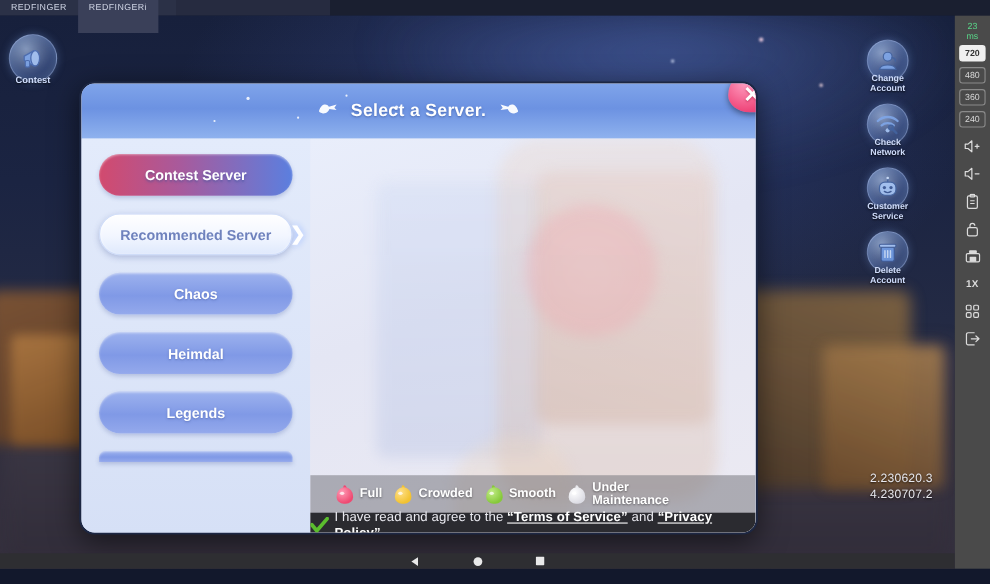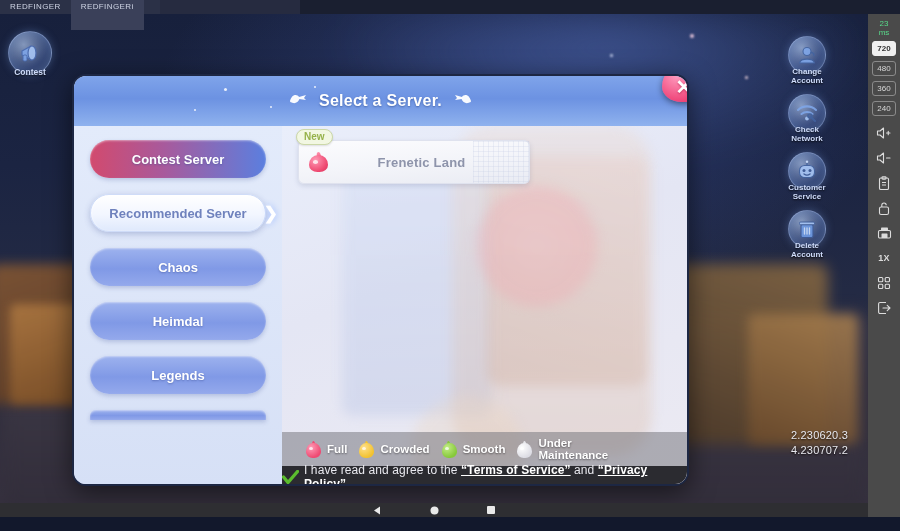--- a/index.html
+++ b/index.html
@@ -425,31 +425,20 @@
         <div class="srv partial"></div>
       </div>
 
       <div id="server-panel">
         <div class="panel-art" id="pa1"></div>
         <div class="panel-art" id="pa2"></div>
         <div class="panel-art" id="pa3"></div>
         <div class="panel-art" id="pa4"></div>
         <div class="panel-art" id="pa5"></div>
 
-        <div id="server-card-wrap">
-          <div id="new-badge">New</div>
-          <div id="server-card">
-            <span class="slime" style="width:19px;height:20px;">
-              <span class="tip" style="background:linear-gradient(180deg,#ff95b0,#ef4a72);"></span>
-              <span class="body" style="background:radial-gradient(circle at 34% 30%, #ff9bb6, #ef4a72 65%, #d6305a);"></span>
-              <span class="gloss"></span>
-            </span>
-            <span id="server-card-name">Frenetic Land</span>
-          </div>
-        </div>
 
         <div id="legend-bar">
 
           <div class="legend-item">
             <span class="slime" style="width:15px;height:17px;">
               <span class="tip" style="background:#ef4a72;"></span>
               <span class="body" style="background:radial-gradient(circle at 34% 30%, #ff9bb6, #ef4a72 70%);"></span>
               <span class="gloss"></span>
             </span>
             <span class="legend-label">Full</span>

